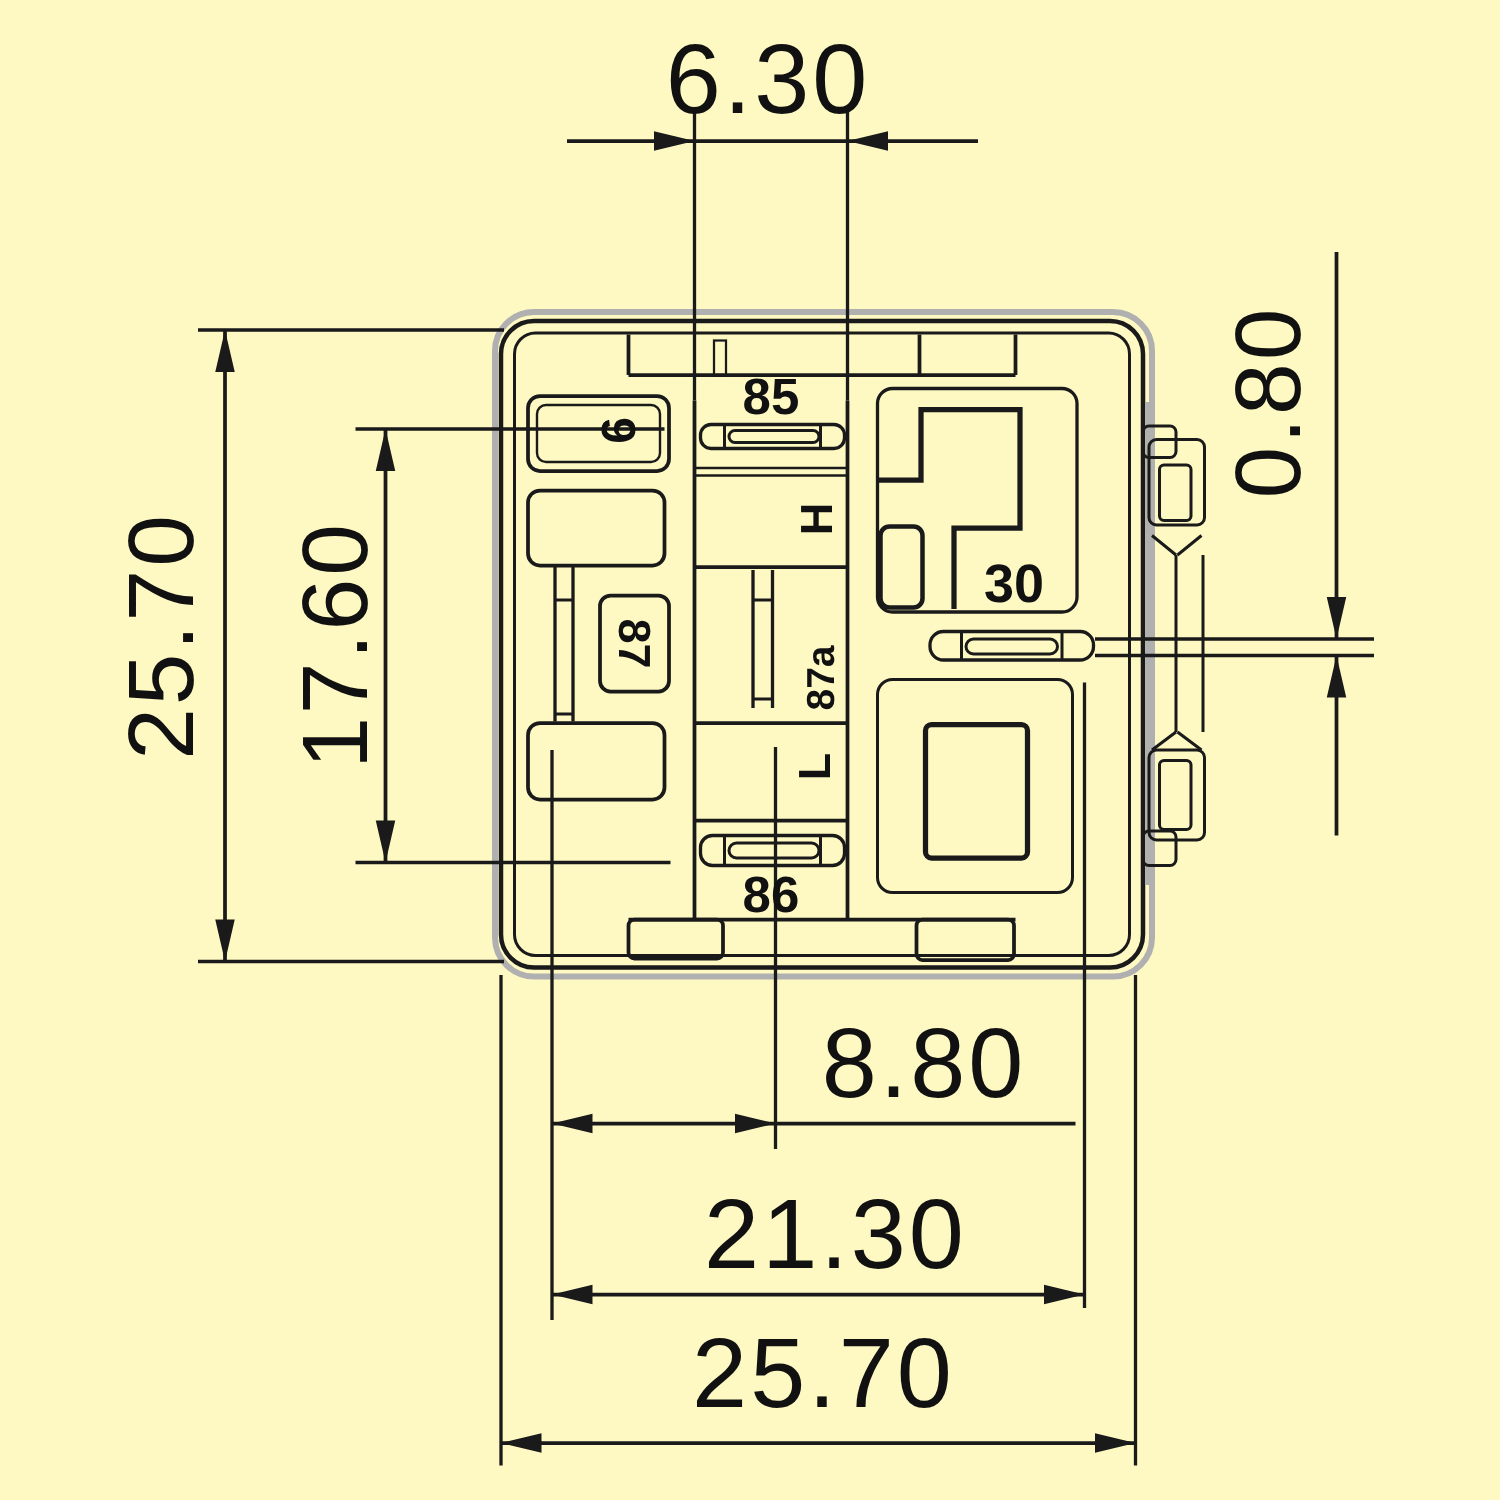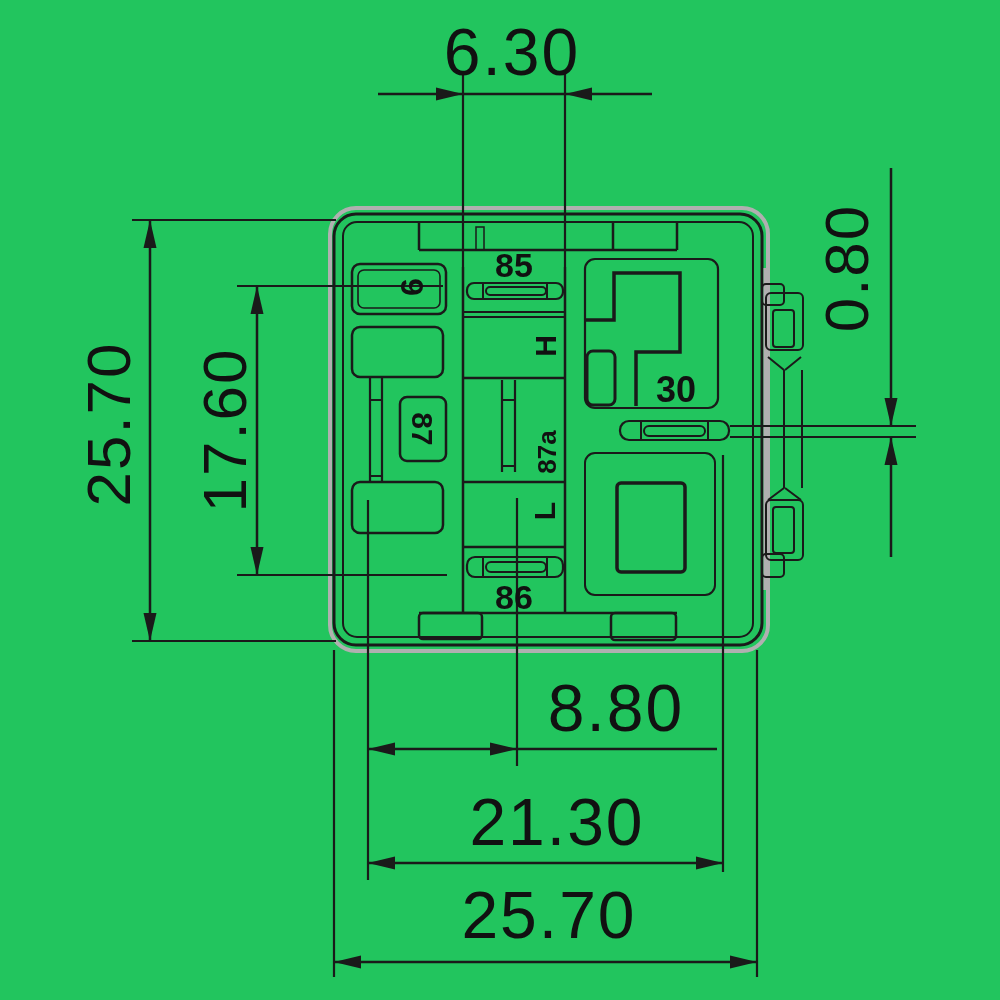--- a/index.html
+++ b/index.html
@@ -1,16 +1,16 @@
 <!DOCTYPE html>
 <html><head>
 <meta charset="utf-8">
 <style>
   html,body{margin:0;padding:0;background:#ffffff;}
-  .stage{position:relative;width:1000px;height:1000px;background:#22c55e;overflow:hidden;
+  .stage{position:relative;width:1000px;height:1000px;background:#fef9c3;overflow:hidden;
          font-family:"Liberation Sans", sans-serif;}
   svg{position:absolute;left:0;top:0;}
   .dim-text{font-family:"Liberation Sans", sans-serif;font-weight:400;fill:#111111;
             letter-spacing:2px;}
   .dim-lg{font-size:66px;}
   .dim-md{font-size:62px;}
   .pin-text{font-family:"Liberation Sans", sans-serif;font-weight:700;fill:#111111;}
   text{text-anchor:middle;dominant-baseline:central;}
   .ln{stroke:#1a1a1a;fill:none;}
   .gray{stroke:#b0b0b0;fill:none;}

